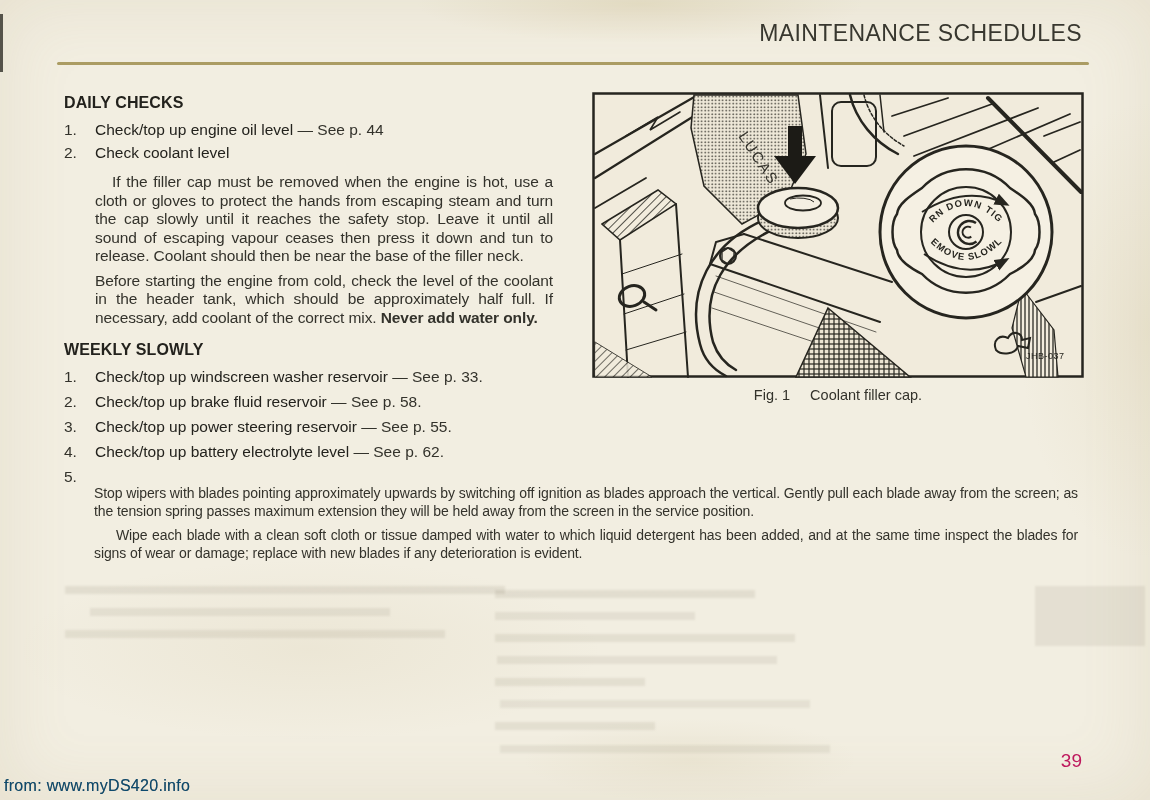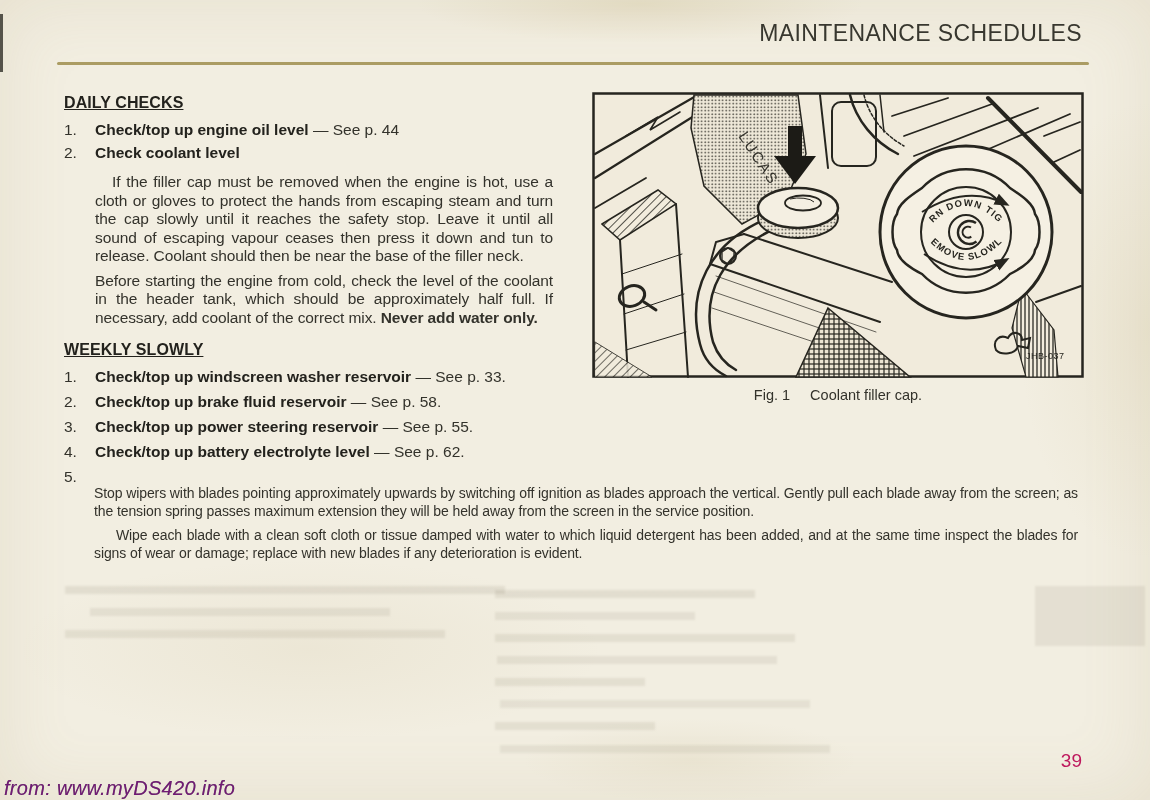--- a/index.html
+++ b/index.html
@@ -23,25 +23,25 @@
       radial-gradient(ellipse 420px 130px at 310px 650px, rgba(175,155,98,.09), transparent 70%),
       radial-gradient(ellipse 240px 60px at 690px 760px, rgba(175,155,98,.10), transparent 70%);
   }
   .scan-strip{position:absolute;left:0;top:14px;width:3px;height:58px;background:#55534a;}
   .title{
     position:absolute;top:20px;right:68px;
     font-size:23px;letter-spacing:.4px;color:#38372f;margin-left:20px;
   }
   .rule{position:absolute;left:57px;top:62px;width:1032px;height:3px;background:#ab9c63;border-radius:2px;}
   .left-col{position:absolute;left:64px;top:94px;width:489px;}
-  h2{font-size:16px;font-weight:700;color:#23221d;margin:0 0 9px 0;letter-spacing:.1px;text-decoration:underline;}
+  h2{font-size:16px;font-weight:700;color:#23221d;margin:0 0 9px 0;letter-spacing:.1px;}
   .li{display:flex;margin:0 0 6px 0;font-size:15.5px;line-height:17px;}
   .weekly .li{margin-bottom:8px;}
   .li .num{width:31px;flex:none;color:#33322b;}
-  .li b{font-weight:700;color:#23221d;}
+  .li b{font-weight:400;color:#23221d;}
   .li .reg{font-weight:400;color:#33322b;white-space:pre-wrap;}
   p.body{
     margin:6px 0 0 31px;font-size:15.5px;line-height:18.5px;
     text-align:justify;letter-spacing:-.1px;color:#33322b;
   }
   p.body.ind{margin-top:12px;text-indent:17px;}
   .weekly-h{margin-top:14px;}
   .figure{position:absolute;left:592px;top:92px;width:492px;}
   .figure svg{display:block;}
   .caption{
@@ -49,22 +49,22 @@
   }
   .caption .fig-label{margin-right:20px;}
   .bottom{position:absolute;left:94px;top:484px;width:984px;}
   .bottom p{
     margin:0;font-size:14px;line-height:18px;text-align:justify;
     letter-spacing:-.1px;color:#33322b;
   }
   .bottom p.ind{margin-top:6px;text-indent:22px;}
   .pageno{position:absolute;right:68px;top:750px;font-size:19px;color:#be185d;}
   .watermark{
-    position:absolute;left:4px;top:777px;font-size:20px;color:#701a75;
-    letter-spacing:.3px;text-shadow:0 0 .6px rgba(70,68,61,.6);font-style:italic;
+    position:absolute;left:4px;top:777px;font-size:16px;color:#0c4a6e;
+    letter-spacing:.3px;text-shadow:0 0 .6px rgba(70,68,61,.6);
   }
   .ghost{
     position:absolute;left:60px;top:580px;width:1090px;height:200px;
     pointer-events:none;filter:blur(1.3px);
     background-repeat:no-repeat;
     background-image:
       linear-gradient(rgba(122,114,92,.13),rgba(122,114,92,.13)),
       linear-gradient(rgba(122,114,92,.11),rgba(122,114,92,.11)),
       linear-gradient(rgba(122,114,92,.12),rgba(122,114,92,.12)),
       linear-gradient(rgba(122,114,92,.13),rgba(122,114,92,.13)),

